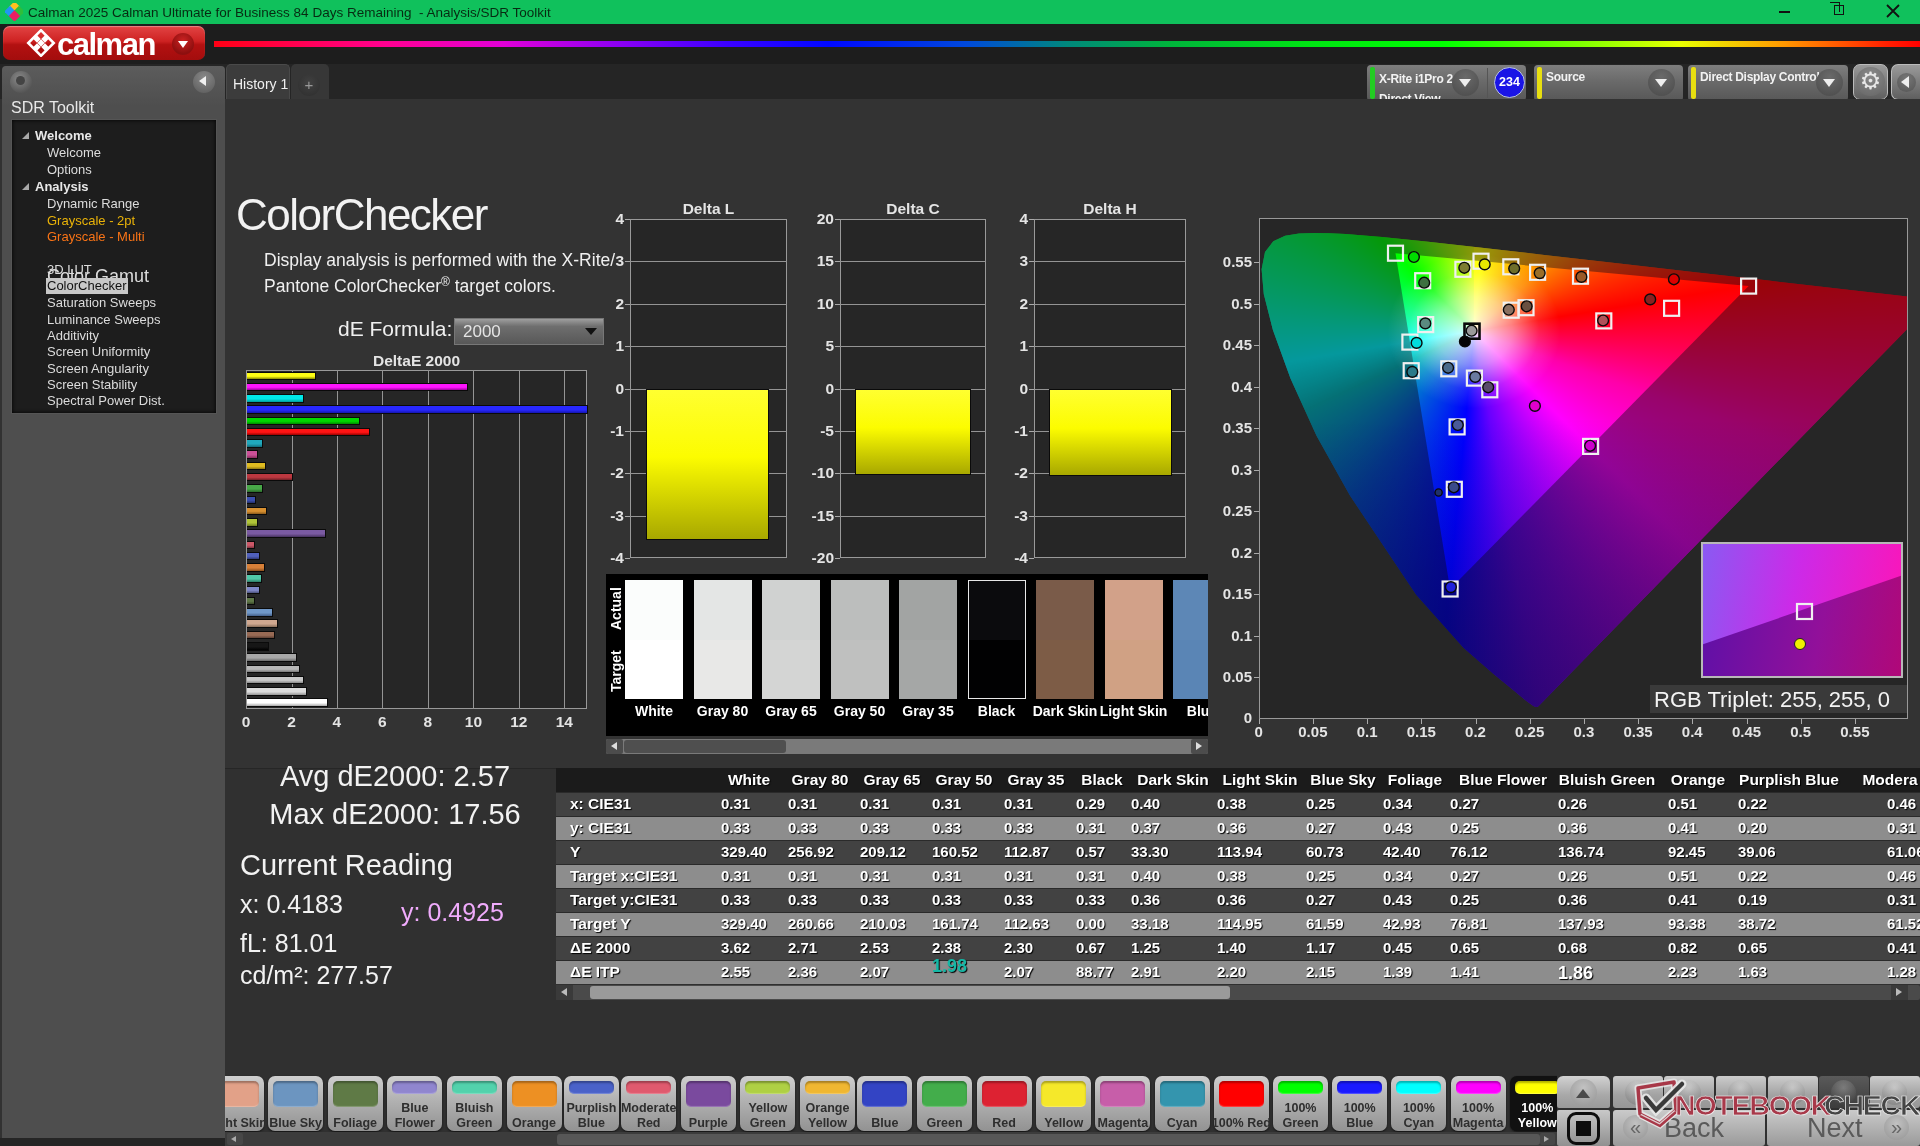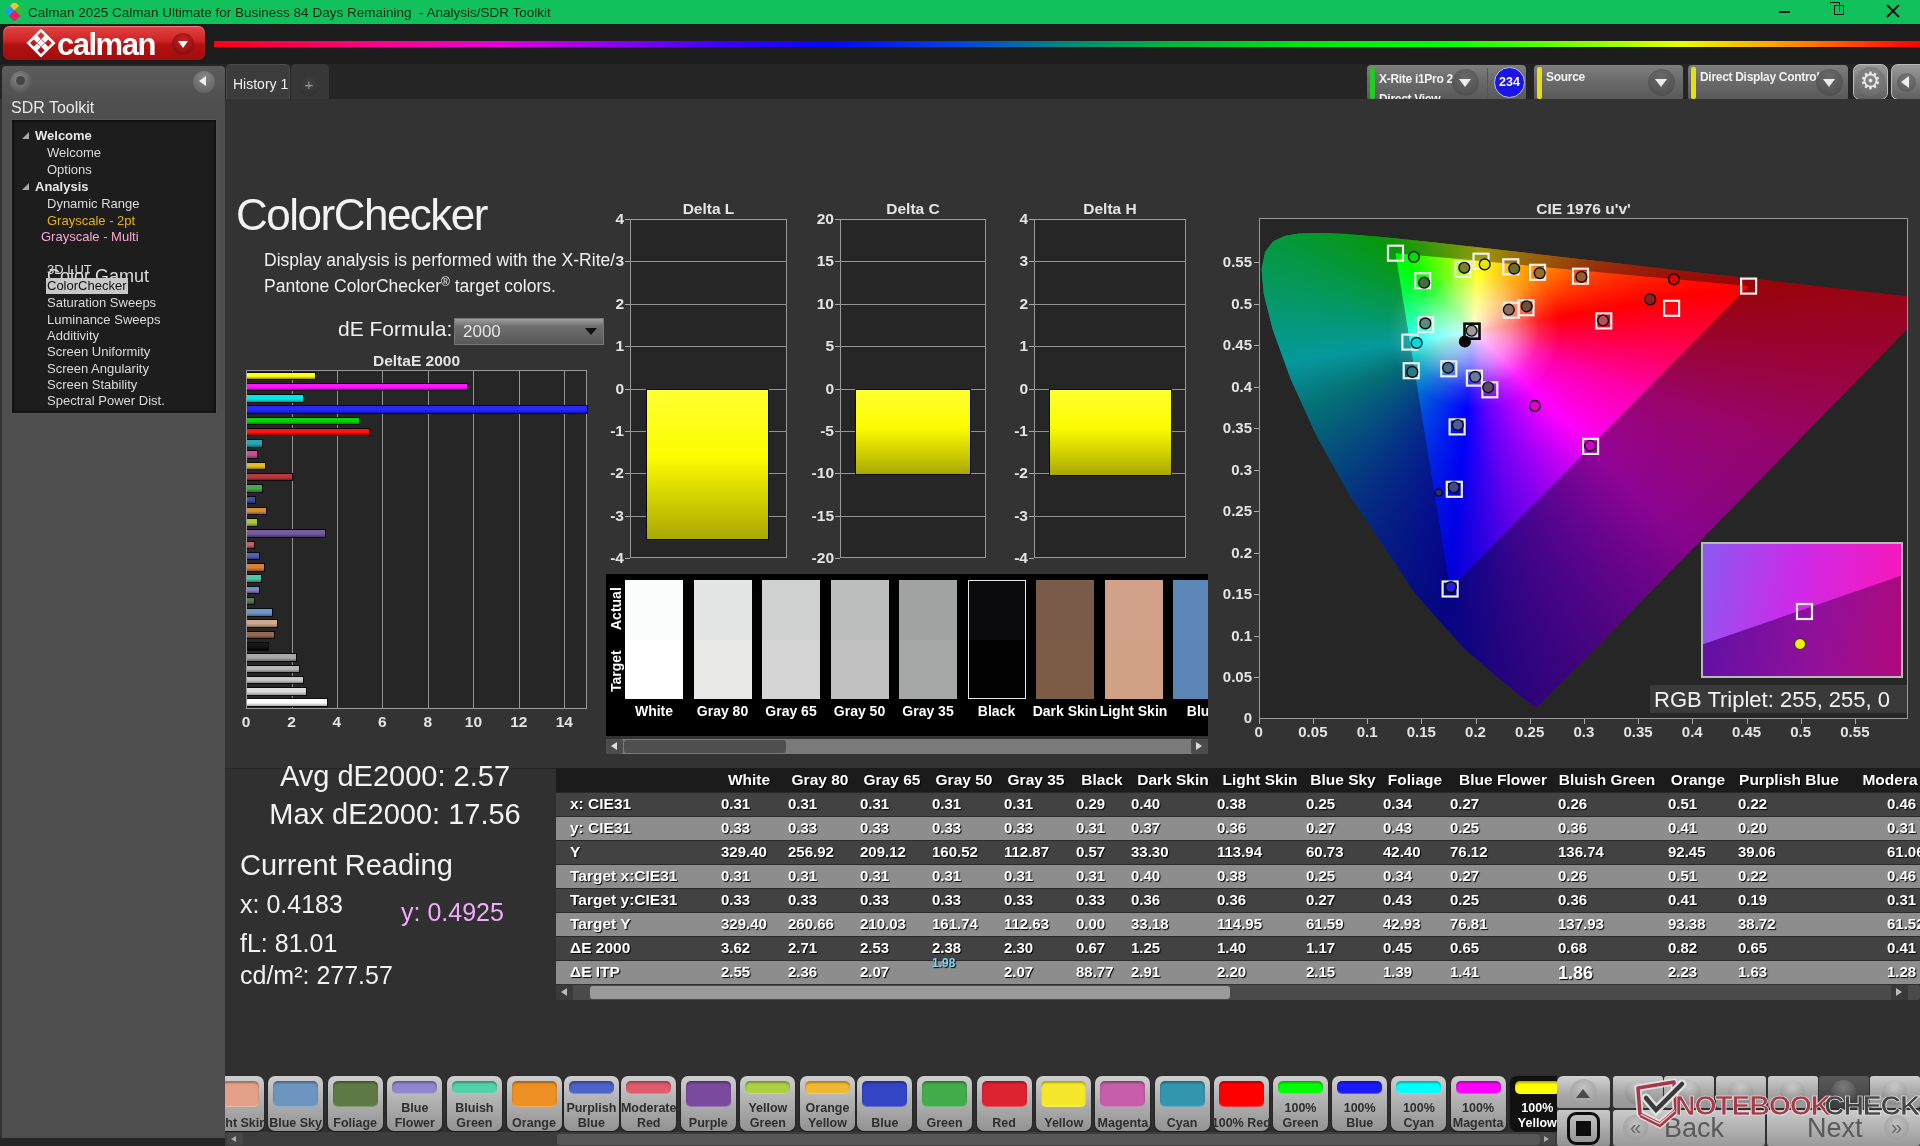--- a/index.html
+++ b/index.html
@@ -92,21 +92,21 @@
 <div class="a" style="left:11px;top:99px;font-size:16px;color:#e8e8e8;">SDR Toolkit</div>
 <div class="a" style="left:11px;top:119px;width:206px;height:295px;background:#1d1d1d;border:1px solid #555;box-shadow:inset 0 0 4px #000;"></div>
 <div class="a" style="left:22px;top:132px;width:0;height:0;border-left:7px solid transparent;border-bottom:7px solid #a8a8a8;"></div>
     <div class="a" style="left:35px;top:128px;font-size:13px;font-weight:bold;color:#e8e8e8;">Welcome</div>
     <div class="a" style="left:22px;top:183px;width:0;height:0;border-left:7px solid transparent;border-bottom:7px solid #a8a8a8;"></div>
     <div class="a" style="left:35px;top:179px;font-size:13px;font-weight:bold;color:#e8e8e8;">Analysis</div>
     <div class="a" style="left:47px;top:145px;font-size:13px;color:#dcdcdc;">Welcome</div>
     <div class="a" style="left:47px;top:162px;font-size:13px;color:#dcdcdc;">Options</div>
     <div class="a" style="left:47px;top:196px;font-size:13px;color:#dcdcdc;">Dynamic Range</div>
     <div class="a" style="left:47px;top:213px;font-size:13px;color:#eab308;">Grayscale - 2pt</div>
-    <div class="a" style="left:41px;top:229px;font-size:13px;color:#f9a8d4;">Grayscale - Multi</div>
+    <div class="a" style="left:47px;top:229px;font-size:13px;color:#f97316;">Grayscale - Multi</div>
     <div class="a" style="left:47px;top:246px;font-size:18px;color:#dcdcdc;margin-top:20px;">Color Gamut</div>
     <div class="a" style="left:47px;top:262px;font-size:13px;color:#dcdcdc;">3D LUT</div>
     <div class="a" style="left:46px;top:278px;font-size:13px;color:#111;background:#c8c8c8;padding:0 2px 1px 1px;">ColorChecker</div>
     <div class="a" style="left:47px;top:295px;font-size:13px;color:#dcdcdc;">Saturation Sweeps</div>
     <div class="a" style="left:47px;top:312px;font-size:13px;color:#dcdcdc;">Luminance Sweeps</div>
     <div class="a" style="left:47px;top:328px;font-size:13px;color:#dcdcdc;">Additivity</div>
     <div class="a" style="left:47px;top:344px;font-size:13px;color:#dcdcdc;">Screen Uniformity</div>
     <div class="a" style="left:47px;top:361px;font-size:13px;color:#dcdcdc;">Screen Angularity</div>
     <div class="a" style="left:47px;top:377px;font-size:13px;color:#dcdcdc;">Screen Stability</div>
     <div class="a" style="left:47px;top:393px;font-size:13px;color:#dcdcdc;">Spectral Power Dist.</div>
@@ -279,21 +279,20 @@
       <div class="a" style="left:567.0px;top:6px;width:58px;height:60px;background:#5d87b6;border-bottom:none;"></div>
       <div class="a" style="left:567.0px;top:66px;width:58px;height:59px;background:#5a85b5;border-top:none;"></div>
       <div class="a" style="left:557.0px;top:129px;width:78px;text-align:center;font-size:14px;font-weight:bold;color:#fff;">Blue</div>
     </div>
 <div class="a" style="left:606px;top:739px;width:602px;height:15px;background:#7a7a7a;border-radius:2px;"></div>
 <div class="a" style="left:606px;top:739px;width:17px;height:15px;background:#4c4c4c;border-radius:2px;"></div>
 <div class="a" style="left:611px;top:742px;width:0;height:0;border-top:4.5px solid transparent;border-bottom:4.5px solid transparent;border-right:6px solid #ddd;"></div>
 <div class="a" style="left:1191px;top:739px;width:17px;height:15px;background:#4c4c4c;border-radius:2px;"></div>
 <div class="a" style="left:1196px;top:742px;width:0;height:0;border-top:4.5px solid transparent;border-bottom:4.5px solid transparent;border-left:6px solid #ddd;"></div>
 <div class="a" style="left:624px;top:740px;width:162px;height:13px;background:#4f4f4f;border-radius:3px;"></div>
-<div class="lbl" style="left:1259px;top:200px;width:649px;text-align:center;font-size:15.5px;font-weight:bold;">CIE 1976 u'v'</div>
     <div class="a" style="left:1259px;top:218px;width:649px;height:501px;background:#262626;border:1px solid #999;overflow:hidden;">
       <div class="a" style="left:0;top:0;width:100%;height:100%;background:conic-gradient(from 0deg at 214px 112px,#ffff00 5.4deg,#ff8800 48deg,#ff0000 80.6deg,#ff00aa 110deg,#ff00ff 135deg,#6600ff 170deg,#0000ff 185.4deg,#0055dd 215deg,#00bbbb 245deg,#00ffff 260.6deg,#00ff88 285deg,#00ff00 314.7deg,#88ff00 340deg,#ffff00 365.4deg);clip-path:path('M278.4,487.3 L277.2,487.9 L275.9,487.9 L273.4,487.1 L266.8,482.3 L254.4,472.0 L234.2,455.5 L203.5,428.8 L156.2,375.8 L89.8,276.3 L56.5,216.7 L30.5,159.4 L12.9,111.1 L3.8,75.3 L1.6,50.3 L5.0,33.1 L13.3,22.2 L25.1,16.7 L39.0,14.6 L54.3,14.1 L69.7,14.3 L85.9,15.0 L122.2,18.0 L166.0,22.5 L219.6,28.5 L284.4,35.9 L359.4,44.5 L437.4,53.5 L508.6,61.6 L564.0,67.9 L603.2,72.4 L632.0,75.7 L650.9,77.9 L672.0,80.3 L675.8,80.7 Z');"></div>
       <div class="a" style="left:0;top:0;width:100%;height:100%;background:rgba(12,10,22,0.42);clip-path:path('M278.4,487.3 L277.2,487.9 L275.9,487.9 L273.4,487.1 L266.8,482.3 L254.4,472.0 L234.2,455.5 L203.5,428.8 L156.2,375.8 L89.8,276.3 L56.5,216.7 L30.5,159.4 L12.9,111.1 L3.8,75.3 L1.6,50.3 L5.0,33.1 L13.3,22.2 L25.1,16.7 L39.0,14.6 L54.3,14.1 L69.7,14.3 L85.9,15.0 L122.2,18.0 L166.0,22.5 L219.6,28.5 L284.4,35.9 L359.4,44.5 L437.4,53.5 L508.6,61.6 L564.0,67.9 L603.2,72.4 L632.0,75.7 L650.9,77.9 L672.0,80.3 L675.8,80.7 Z');"></div>
       <div class="a" style="left:0;top:0;width:100%;height:100%;background:conic-gradient(from 0deg at 214px 112px,#ffff00 5.4deg,#ff8800 48deg,#ff0000 80.6deg,#ff00aa 110deg,#ff00ff 135deg,#6600ff 170deg,#0000ff 185.4deg,#0055dd 215deg,#00bbbb 245deg,#00ffff 260.6deg,#00ff88 285deg,#00ff00 314.7deg,#88ff00 340deg,#ffff00 365.4deg);clip-path:path('M488.6,67.1 L135.5,34.2 L190.1,370.1 Z');"></div>
       <div class="a" style="left:0;top:0;width:100%;height:100%;background:radial-gradient(ellipse 96px 86px at 214px 112px,rgba(255,255,255,0.88) 0%,rgba(255,255,255,0.5) 40%,rgba(255,255,255,0.12) 68%,rgba(255,255,255,0) 90%);clip-path:path('M278.4,487.3 L277.2,487.9 L275.9,487.9 L273.4,487.1 L266.8,482.3 L254.4,472.0 L234.2,455.5 L203.5,428.8 L156.2,375.8 L89.8,276.3 L56.5,216.7 L30.5,159.4 L12.9,111.1 L3.8,75.3 L1.6,50.3 L5.0,33.1 L13.3,22.2 L25.1,16.7 L39.0,14.6 L54.3,14.1 L69.7,14.3 L85.9,15.0 L122.2,18.0 L166.0,22.5 L219.6,28.5 L284.4,35.9 L359.4,44.5 L437.4,53.5 L508.6,61.6 L564.0,67.9 L603.2,72.4 L632.0,75.7 L650.9,77.9 L672.0,80.3 L675.8,80.7 Z');"></div>
       <div class="a" style="left:0;top:0;width:100%;height:100%;background:linear-gradient(180deg,rgba(0,0,0,0) 40%,rgba(5,5,25,0.18) 75%,rgba(5,5,30,0.30) 100%);clip-path:path('M278.4,487.3 L277.2,487.9 L275.9,487.9 L273.4,487.1 L266.8,482.3 L254.4,472.0 L234.2,455.5 L203.5,428.8 L156.2,375.8 L89.8,276.3 L56.5,216.7 L30.5,159.4 L12.9,111.1 L3.8,75.3 L1.6,50.3 L5.0,33.1 L13.3,22.2 L25.1,16.7 L39.0,14.6 L54.3,14.1 L69.7,14.3 L85.9,15.0 L122.2,18.0 L166.0,22.5 L219.6,28.5 L284.4,35.9 L359.4,44.5 L437.4,53.5 L508.6,61.6 L564.0,67.9 L603.2,72.4 L632.0,75.7 L650.9,77.9 L672.0,80.3 L675.8,80.7 Z');"></div>
       <svg class="a" style="left:0;top:0" width="649" height="501">
         <rect x="128.0" y="26.7" width="15" height="15" fill="none" stroke="#f0f0f0" stroke-width="2.2"></rect>
         <rect x="155.2" y="54.2" width="15" height="15" fill="none" stroke="#f0f0f0" stroke-width="2.2"></rect>
         <rect x="195.4" y="42.8" width="15" height="15" fill="none" stroke="#f0f0f0" stroke-width="2.2"></rect>
@@ -542,21 +541,21 @@
     <div class="a" style="left:1450px;top:939px;font-size:15px;font-weight:bold;color:#fff;text-shadow:1px 1px 1px #000;">0.65</div>
     <div class="a" style="left:1558px;top:939px;font-size:15px;font-weight:bold;color:#fff;text-shadow:1px 1px 1px #000;">0.68</div>
     <div class="a" style="left:1668px;top:939px;font-size:15px;font-weight:bold;color:#fff;text-shadow:1px 1px 1px #000;">0.82</div>
     <div class="a" style="left:1738px;top:939px;font-size:15px;font-weight:bold;color:#fff;text-shadow:1px 1px 1px #000;">0.65</div>
     <div class="a" style="left:1887px;top:939px;font-size:15px;font-weight:bold;color:#fff;text-shadow:1px 1px 1px #000;">0.41</div>
     <div class="a" style="left:556px;top:960px;width:1364px;height:24px;background:#8d8d8d;border-top:1px solid #2a2a2a;"></div>
     <div class="a" style="left:570px;top:963px;font-size:15.5px;font-weight:bold;color:#fff;text-shadow:1px 1px 1px #000;">ΔE ITP</div>
     <div class="a" style="left:721px;top:963px;font-size:15px;font-weight:bold;color:#fff;text-shadow:1px 1px 1px #000;">2.55</div>
     <div class="a" style="left:788px;top:963px;font-size:15px;font-weight:bold;color:#fff;text-shadow:1px 1px 1px #000;">2.36</div>
     <div class="a" style="left:860px;top:963px;font-size:15px;font-weight:bold;color:#fff;text-shadow:1px 1px 1px #000;">2.07</div>
-    <div class="a" style="left:932px;top:956px;font-size:12px;font-weight:bold;color:#7dd3fc;text-shadow:1px 1px 1px #000;">1.98</div>
+    <div class="a" style="left:932px;top:956px;font-size:18px;font-weight:bold;color:#14b8a6;text-shadow:1px 1px 1px #000;">1.98</div>
     <div class="a" style="left:1004px;top:963px;font-size:15px;font-weight:bold;color:#fff;text-shadow:1px 1px 1px #000;">2.07</div>
     <div class="a" style="left:1076px;top:963px;font-size:15px;font-weight:bold;color:#fff;text-shadow:1px 1px 1px #000;">88.77</div>
     <div class="a" style="left:1131px;top:963px;font-size:15px;font-weight:bold;color:#fff;text-shadow:1px 1px 1px #000;">2.91</div>
     <div class="a" style="left:1217px;top:963px;font-size:15px;font-weight:bold;color:#fff;text-shadow:1px 1px 1px #000;">2.20</div>
     <div class="a" style="left:1306px;top:963px;font-size:15px;font-weight:bold;color:#fff;text-shadow:1px 1px 1px #000;">2.15</div>
     <div class="a" style="left:1383px;top:963px;font-size:15px;font-weight:bold;color:#fff;text-shadow:1px 1px 1px #000;">1.39</div>
     <div class="a" style="left:1450px;top:963px;font-size:15px;font-weight:bold;color:#fff;text-shadow:1px 1px 1px #000;">1.41</div>
     <div class="a" style="left:1558px;top:963px;font-size:18px;font-weight:bold;color:#fff;text-shadow:1px 1px 1px #000;">1.86</div>
     <div class="a" style="left:1668px;top:963px;font-size:15px;font-weight:bold;color:#fff;text-shadow:1px 1px 1px #000;">2.23</div>
     <div class="a" style="left:1738px;top:963px;font-size:15px;font-weight:bold;color:#fff;text-shadow:1px 1px 1px #000;">1.63</div>

